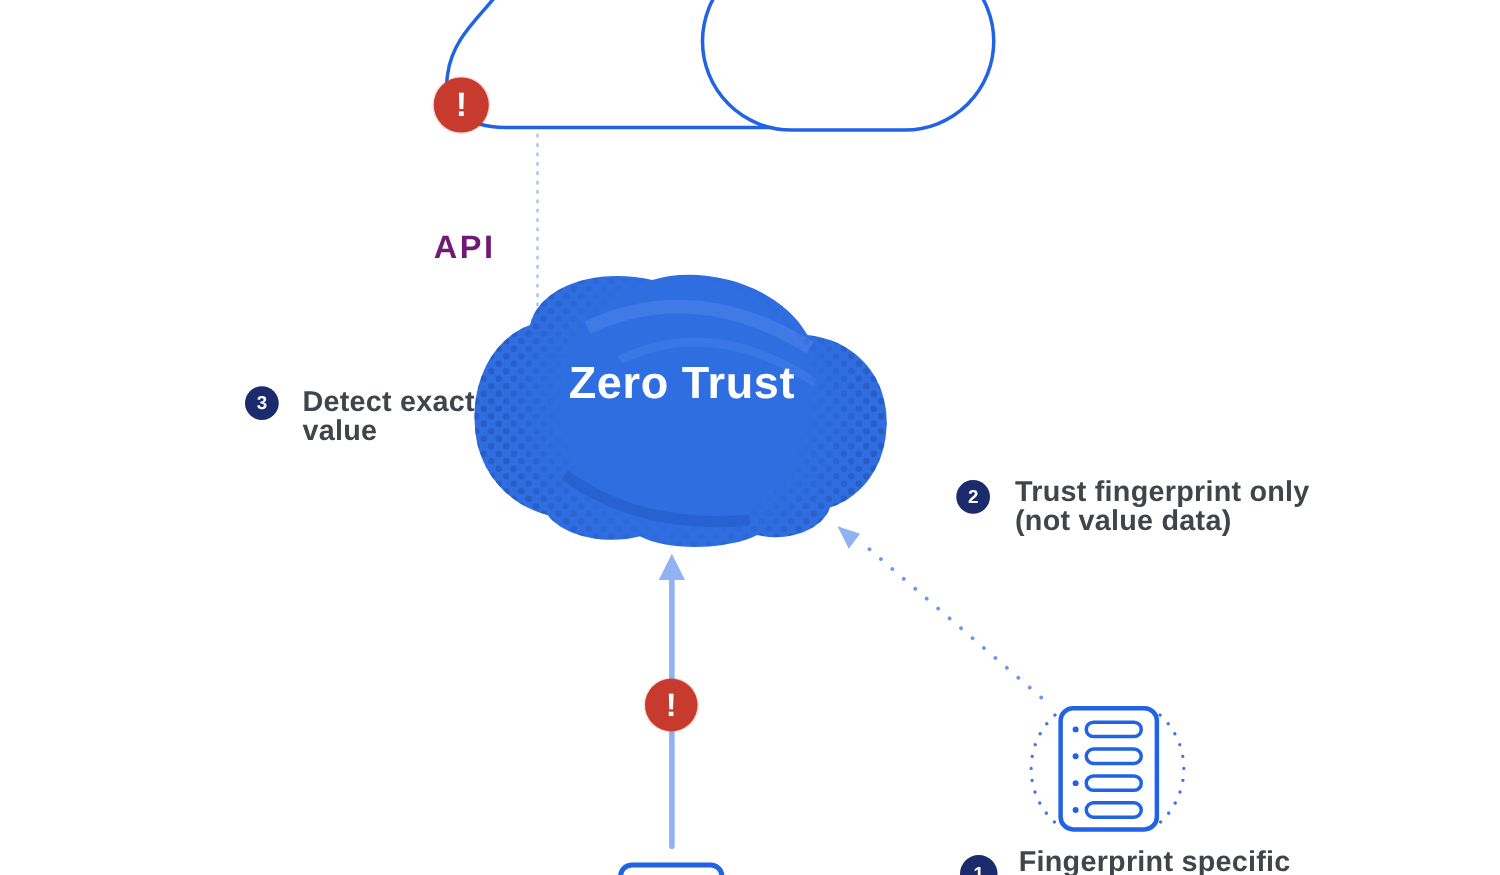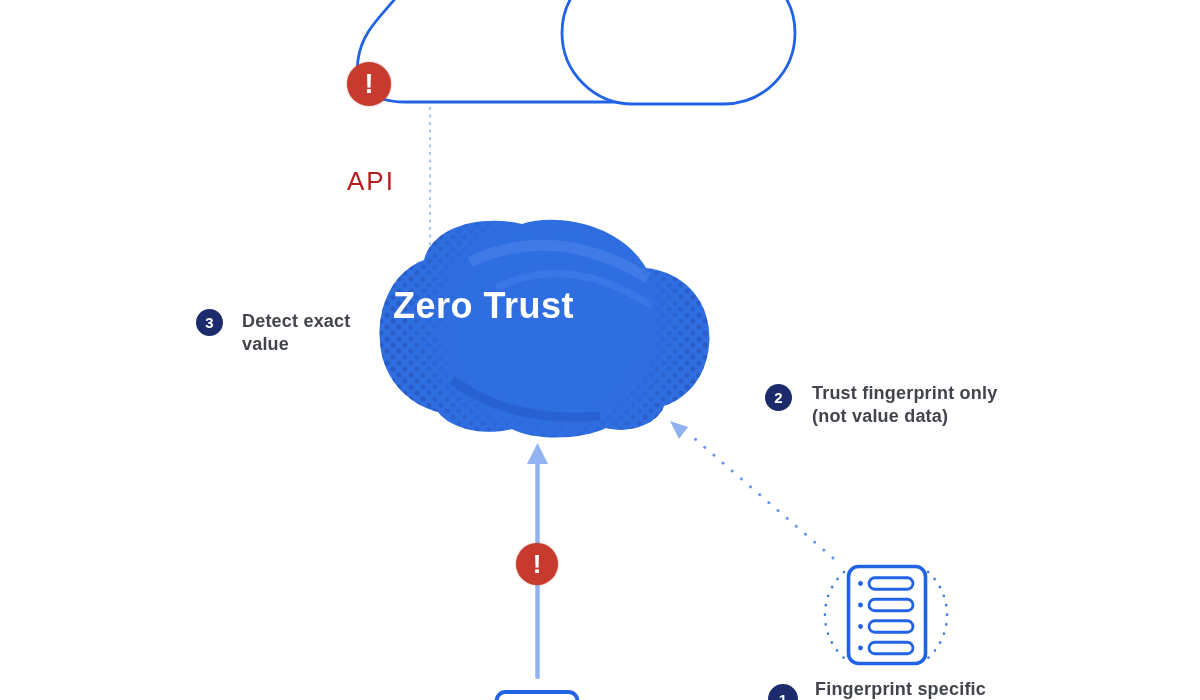--- a/index.html
+++ b/index.html
@@ -6,36 +6,36 @@
   #canvas{
     position:relative;width:1200px;height:700px;overflow:hidden;background:#ffffff;
     font-family:"Liberation Sans", sans-serif;
   }
   .abs{position:absolute;}
   .cloud-label{
     color:#2263e6;font-weight:bold;font-size:29px;letter-spacing:.5px;
     width:220px;text-align:center;
   }
   .api-label{
-    color:#b91c1c;font-weight:normal;font-size:26px;letter-spacing:2px;
+    color:#701a75;font-weight:bold;font-size:26px;letter-spacing:2px;margin-top:16px;
   }
   .ztx-title{
-    left:393px;top:285px;width:305px;text-align:left;color:#ffffff;
+    left:393px;top:285px;width:305px;text-align:center;color:#ffffff;
     font-weight:bold;font-size:36px;line-height:41px;letter-spacing:.5px;z-index:3;
   }
   .badge-red{
     background:#c63b2d;border-radius:50%;display:flex;align-items:center;justify-content:center;
     color:#fff;font-weight:bold;z-index:4;box-shadow:0 0 2px rgba(198,59,45,.6);
   }
   .badge-navy{
     background:#1b2b6b;border-radius:50%;display:flex;align-items:center;justify-content:center;
     color:#fff;font-weight:bold;font-size:15px;z-index:4;
   }
   .step-text{
-    color:#41454b;font-size:18px;line-height:22.5px;font-weight:600;letter-spacing:.2px;z-index:3;
+    color:#41454b;font-size:23px;line-height:22.5px;font-weight:600;letter-spacing:.2px;z-index:3;
   }
   svg{position:absolute;left:0;top:0;z-index:1;}
 </style>
 </head>
 <body>
 
 <div id="canvas">
 
   <svg width="1200" height="700" viewBox="0 0 1200 700">
     <defs>

